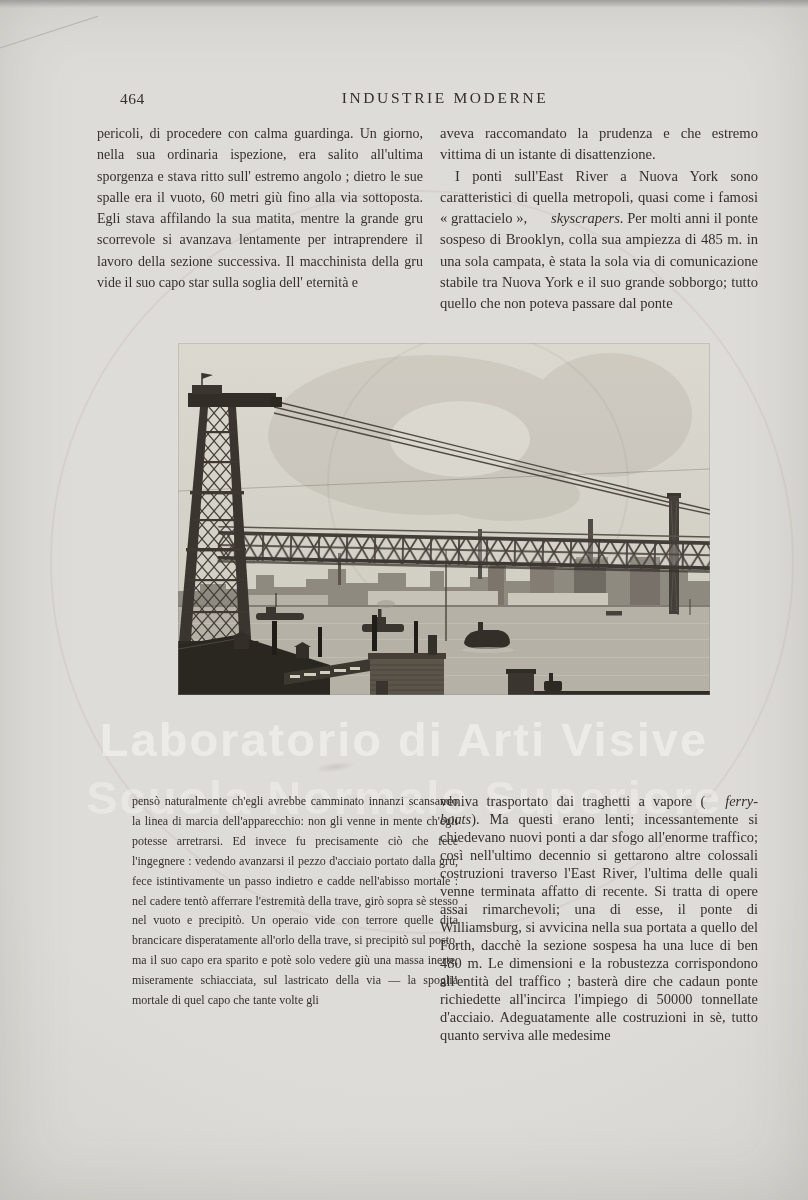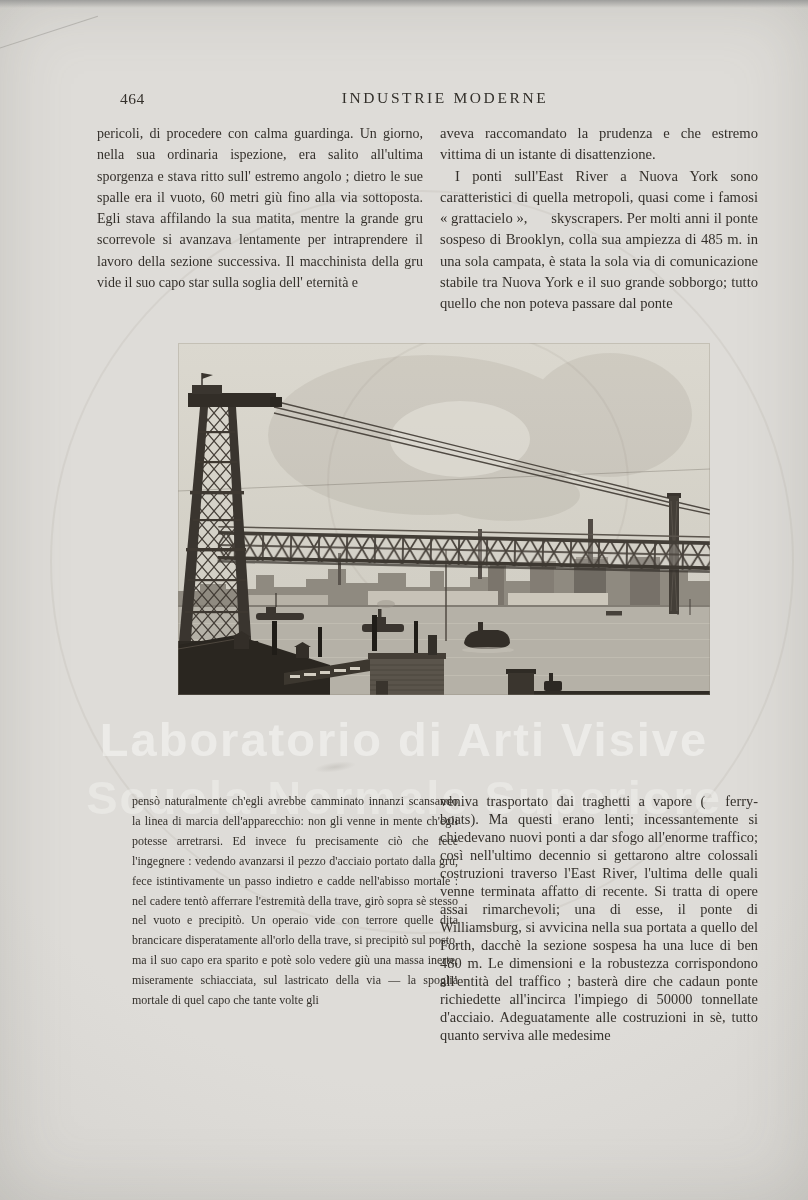--- a/index.html
+++ b/index.html
@@ -16,21 +16,21 @@
         letter-spacing:0.5px;}
   .jtitle{position:absolute;left:445px;top:89px;transform:translateX(-50%);
         font-size:15.5px;color:#322f2a;letter-spacing:2.6px;white-space:nowrap;}
   .col{position:absolute;text-align:justify;color:#34302b;}
   .col p{margin:0;}
   .col .indent{text-indent:15px;}
   .tl{left:97px;top:123px;width:326px;font-size:14px;line-height:21.3px;}
   .tr{left:440px;top:123px;width:318px;font-size:14.6px;line-height:21.3px;}
   .bl{left:97px;top:792px;width:326px;font-size:12px;line-height:19.9px;margin-left:35px;}
   .br{left:440px;top:792px;width:318px;font-size:14.4px;line-height:18px;}
-  .ital{margin-left:20px;}
+  .ital{font-style:italic;margin-left:20px;}
   .photo{position:absolute;left:178px;top:343px;width:532px;height:352px;}
   .photo svg{display:block;}
   .caption{position:absolute;left:0;top:707px;width:808px;text-align:center;
         color:#3e3a34;font-size:10.6px;letter-spacing:0.9px;line-height:15.5px;}
   .caption div{white-space:nowrap;}
   .wm-circle{position:absolute;left:50px;top:190px;width:740px;height:740px;
         border:2px solid rgba(165,160,150,0.16);border-radius:50%;pointer-events:none;}
   .wm-text{position:absolute;left:0;width:808px;text-align:center;
         font-family:"Liberation Sans", sans-serif;font-weight:bold;
         color:rgba(248,248,246,0.55);letter-spacing:2px;white-space:nowrap;

